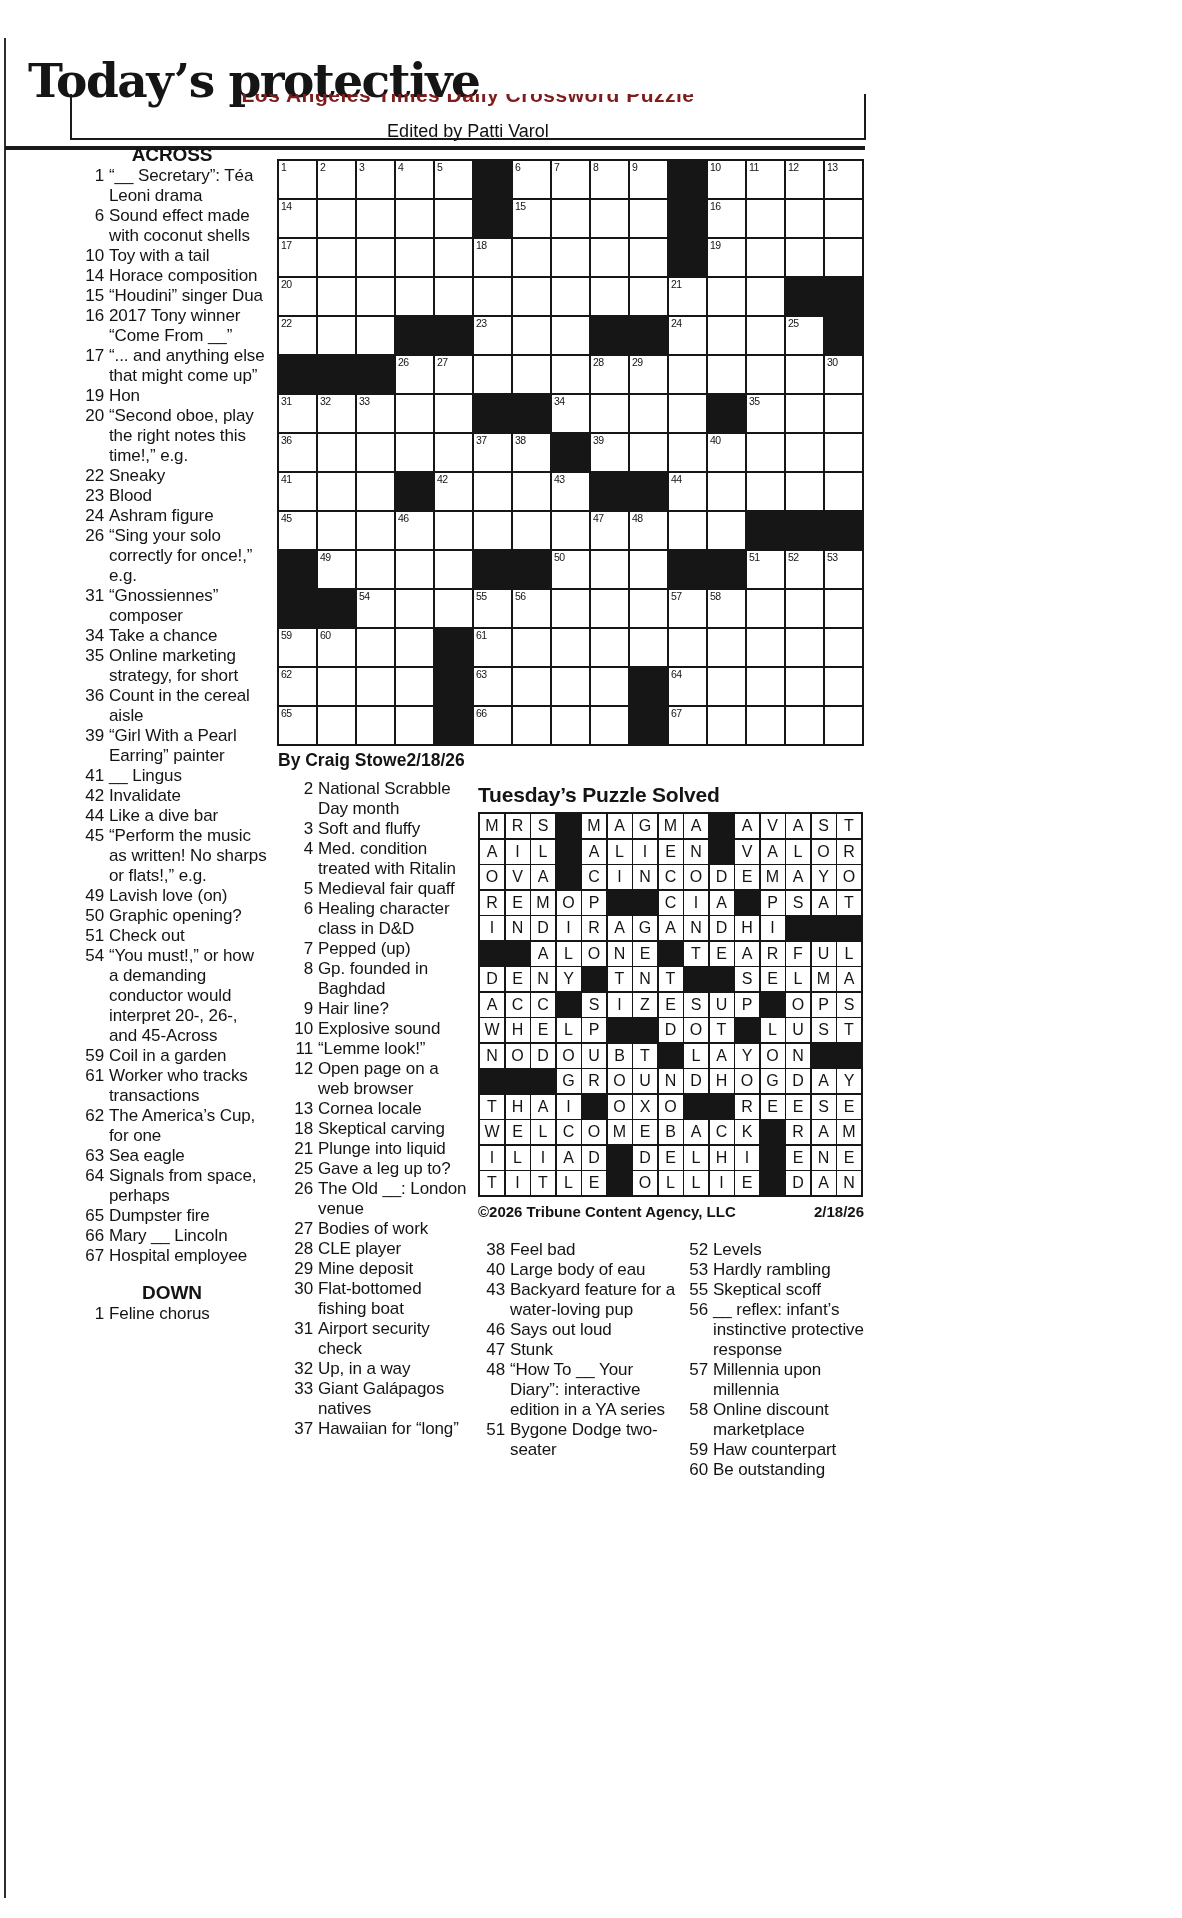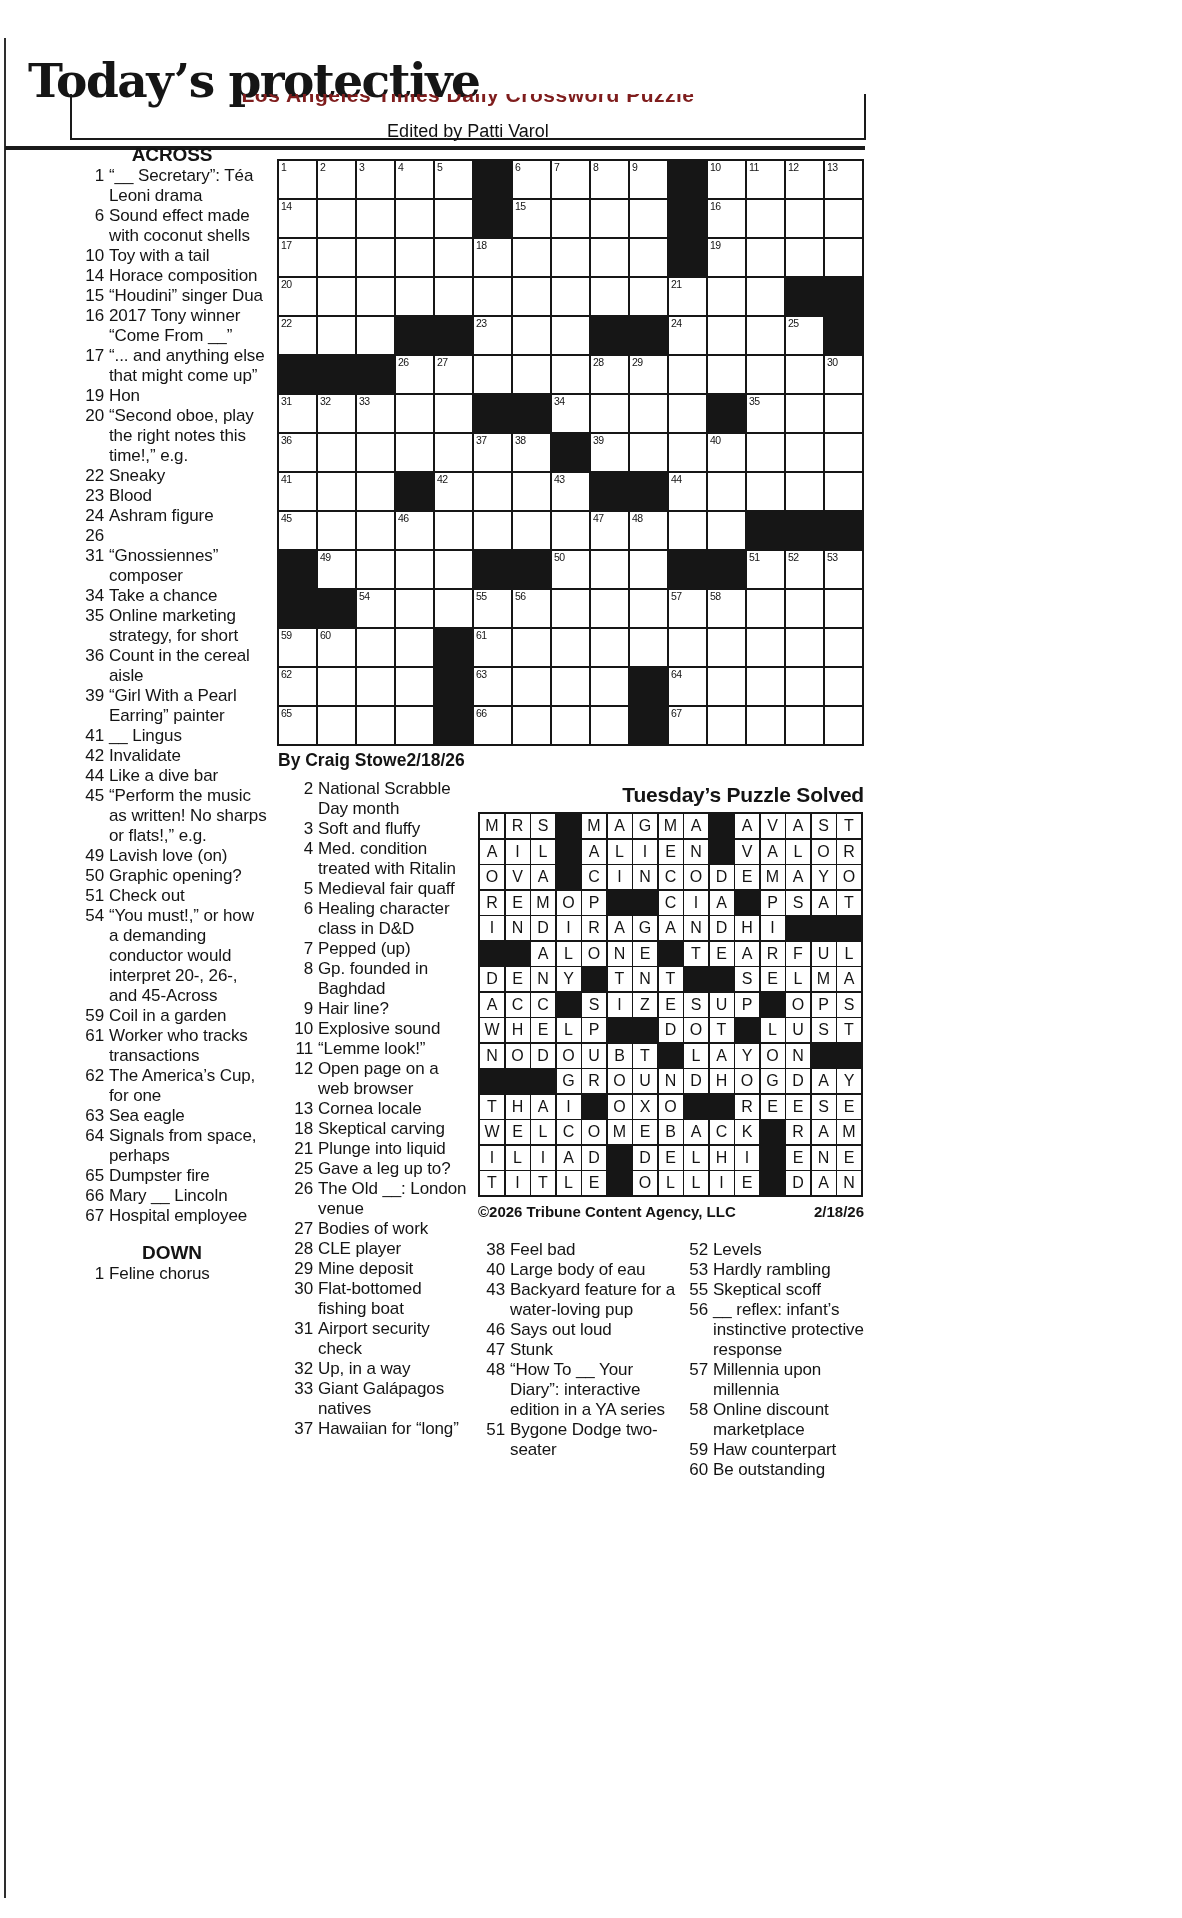--- a/index.html
+++ b/index.html
@@ -31,21 +31,21 @@
   #puzzle-grid{position:absolute;left:277px;top:159px;display:grid;
         grid-template-columns:repeat(15,37px);grid-auto-rows:37px;gap:2px;
         background:#161616;border:2.5px solid #161616;}
   .pcell{background:#fff;position:relative;}
   .pcell.black{background:#161616;}
   .pcell .num{position:absolute;top:1px;left:2px;font-size:10.5px;line-height:11px;letter-spacing:-.5px;}
 
   .byline-row{position:absolute;left:278px;top:750px;width:586px;display:flex;
         font-weight:700;font-size:17.5px;}
 
-  .solved-heading{position:absolute;left:478px;top:783px;width:386px;text-align:right;
+  .solved-heading{position:absolute;left:478px;top:783px;width:386px;text-align:left;
         font-weight:700;font-size:21px;letter-spacing:-.2px;}
   #solution-grid{position:absolute;left:478px;top:812px;display:grid;
         grid-template-columns:repeat(15,24px);grid-auto-rows:24px;gap:1.5px;
         background:#161616;border:2px solid #161616;}
   .scell{background:#fff;display:flex;align-items:center;justify-content:center;
         font-size:16px;font-weight:500;}
   .scell.black{background:#161616;}
 
   .copyright-row{position:absolute;left:478px;top:1203px;width:386px;display:flex;
         justify-content:space-between;font-weight:700;font-size:15px;}
@@ -114,20 +114,21 @@
         <div class="clue">
           <span class="cnum">23</span>
           <span class="ctext">Blood</span>
         </div>
         <div class="clue">
           <span class="cnum">24</span>
           <span class="ctext">Ashram figure</span>
         </div>
         <div class="clue">
           <span class="cnum">26</span>
+          <span class="ctext">“Sing your solo correctly for once!,” e.g.</span>
         </div>
         <div class="clue">
           <span class="cnum">31</span>
           <span class="ctext">“Gnossiennes” composer</span>
         </div>
         <div class="clue">
           <span class="cnum">34</span>
           <span class="ctext">Take a chance</span>
         </div>
         <div class="clue">

